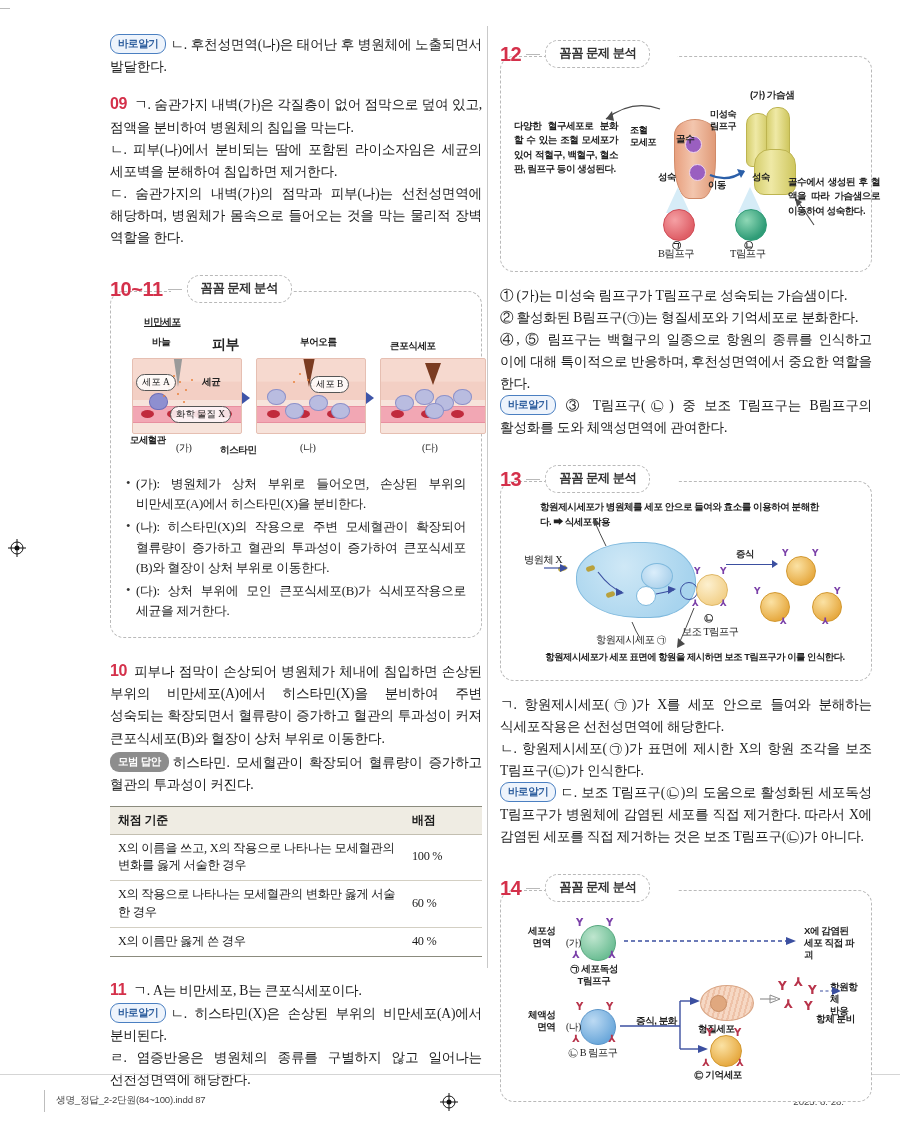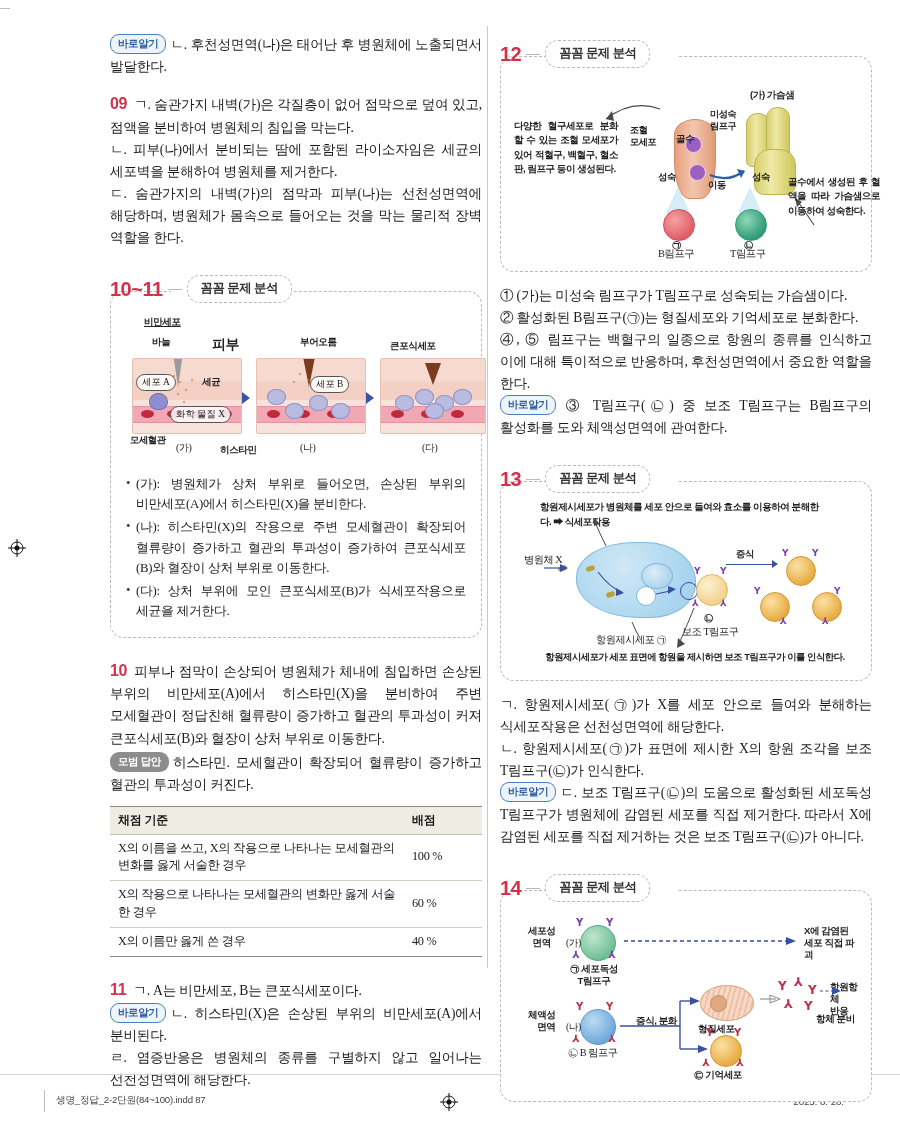--- a/index.html
+++ b/index.html
@@ -199,21 +199,21 @@
 
     <p class="para">
       <span class="tag-baro">바로알기</span><span>ㄴ. 후천성면역(나)은 태어난 후 병원체에 노출되면서 발달한다.</span>
     </p>
 
     <div class="gap-m"></div>
 
     <p class="para">
       <span class="qnum">09</span><span>ㄱ. 숨관가지 내벽(가)은 각질층이 없어 점막으로 덮여 있고, 점액을 분비하여 병원체의 침입을 막는다.</span>
     </p>
-    <p class="para">ㄴ. 피부(나)에서 분비되는 땀에 포함된 라이소자임은 세균의 세포벽을 분해하여 병원체를 제거한다.</p>
+    <p class="para">ㄴ. 피부(나)에서 분비되는 땀에 포함된 라이소자임은 세균의 세포벽을 분해하여 침입하면 제거한다.</p>
     <p class="para">ㄷ. 숨관가지의 내벽(가)의 점막과 피부(나)는 선천성면역에 해당하며, 병원체가 몸속으로 들어오는 것을 막는 물리적 장벽 역할을 한다.</p>
 
     <div class="gap-l"></div>
 
     <div class="analysis-wrap">
       <div class="analysis-head">
         <span class="anum">10~11</span>
         <span class="leader"></span>
         <span class="badge-kkom">꼼꼼 문제 분석</span>
       </div>
@@ -296,21 +296,21 @@
           <li>(가): 병원체가 상처 부위로 들어오면, 손상된 부위의 비만세포(A)에서 히스타민(X)을 분비한다.</li>
           <li>(나): 히스타민(X)의 작용으로 주변 모세혈관이 확장되어 혈류량이 증가하고 혈관의 투과성이 증가하여 큰포식세포(B)와 혈장이 상처 부위로 이동한다.</li>
           <li>(다): 상처 부위에 모인 큰포식세포(B)가 식세포작용으로 세균을 제거한다.</li>
         </ul>
       </div>
     </div>
 
     <div class="gap-l"></div>
 
     <p class="para">
-      <span class="qnum">10</span><span>피부나 점막이 손상되어 병원체가 체내에 침입하면 손상된 부위의 비만세포(A)에서 히스타민(X)을 분비하여 주변 모세혈관이 정답친해 혈류량이 증가하고 혈관의 투과성이 커져 큰포식세포(B)와 혈장이 상처 부위로 이동한다.</span>
+      <span class="qnum">10</span><span>피부나 점막이 손상되어 병원체가 체내에 침입하면 손상된 부위의 비만세포(A)에서 히스타민(X)을 분비하여 주변 성숙되는 확장되면서 혈류량이 증가하고 혈관의 투과성이 커져 큰포식세포(B)와 혈장이 상처 부위로 이동한다.</span>
     </p>
     <p class="para" style="margin-top:2px;">
       <span class="tag-model">모범 답안</span><span>히스타민. 모세혈관이 확장되어 혈류량이 증가하고 혈관의 투과성이 커진다.</span>
     </p>
 
     <table class="score">
       <thead>
         <tr>
           <th>채점 기준</th>
           <th class="c2">배점</th>

